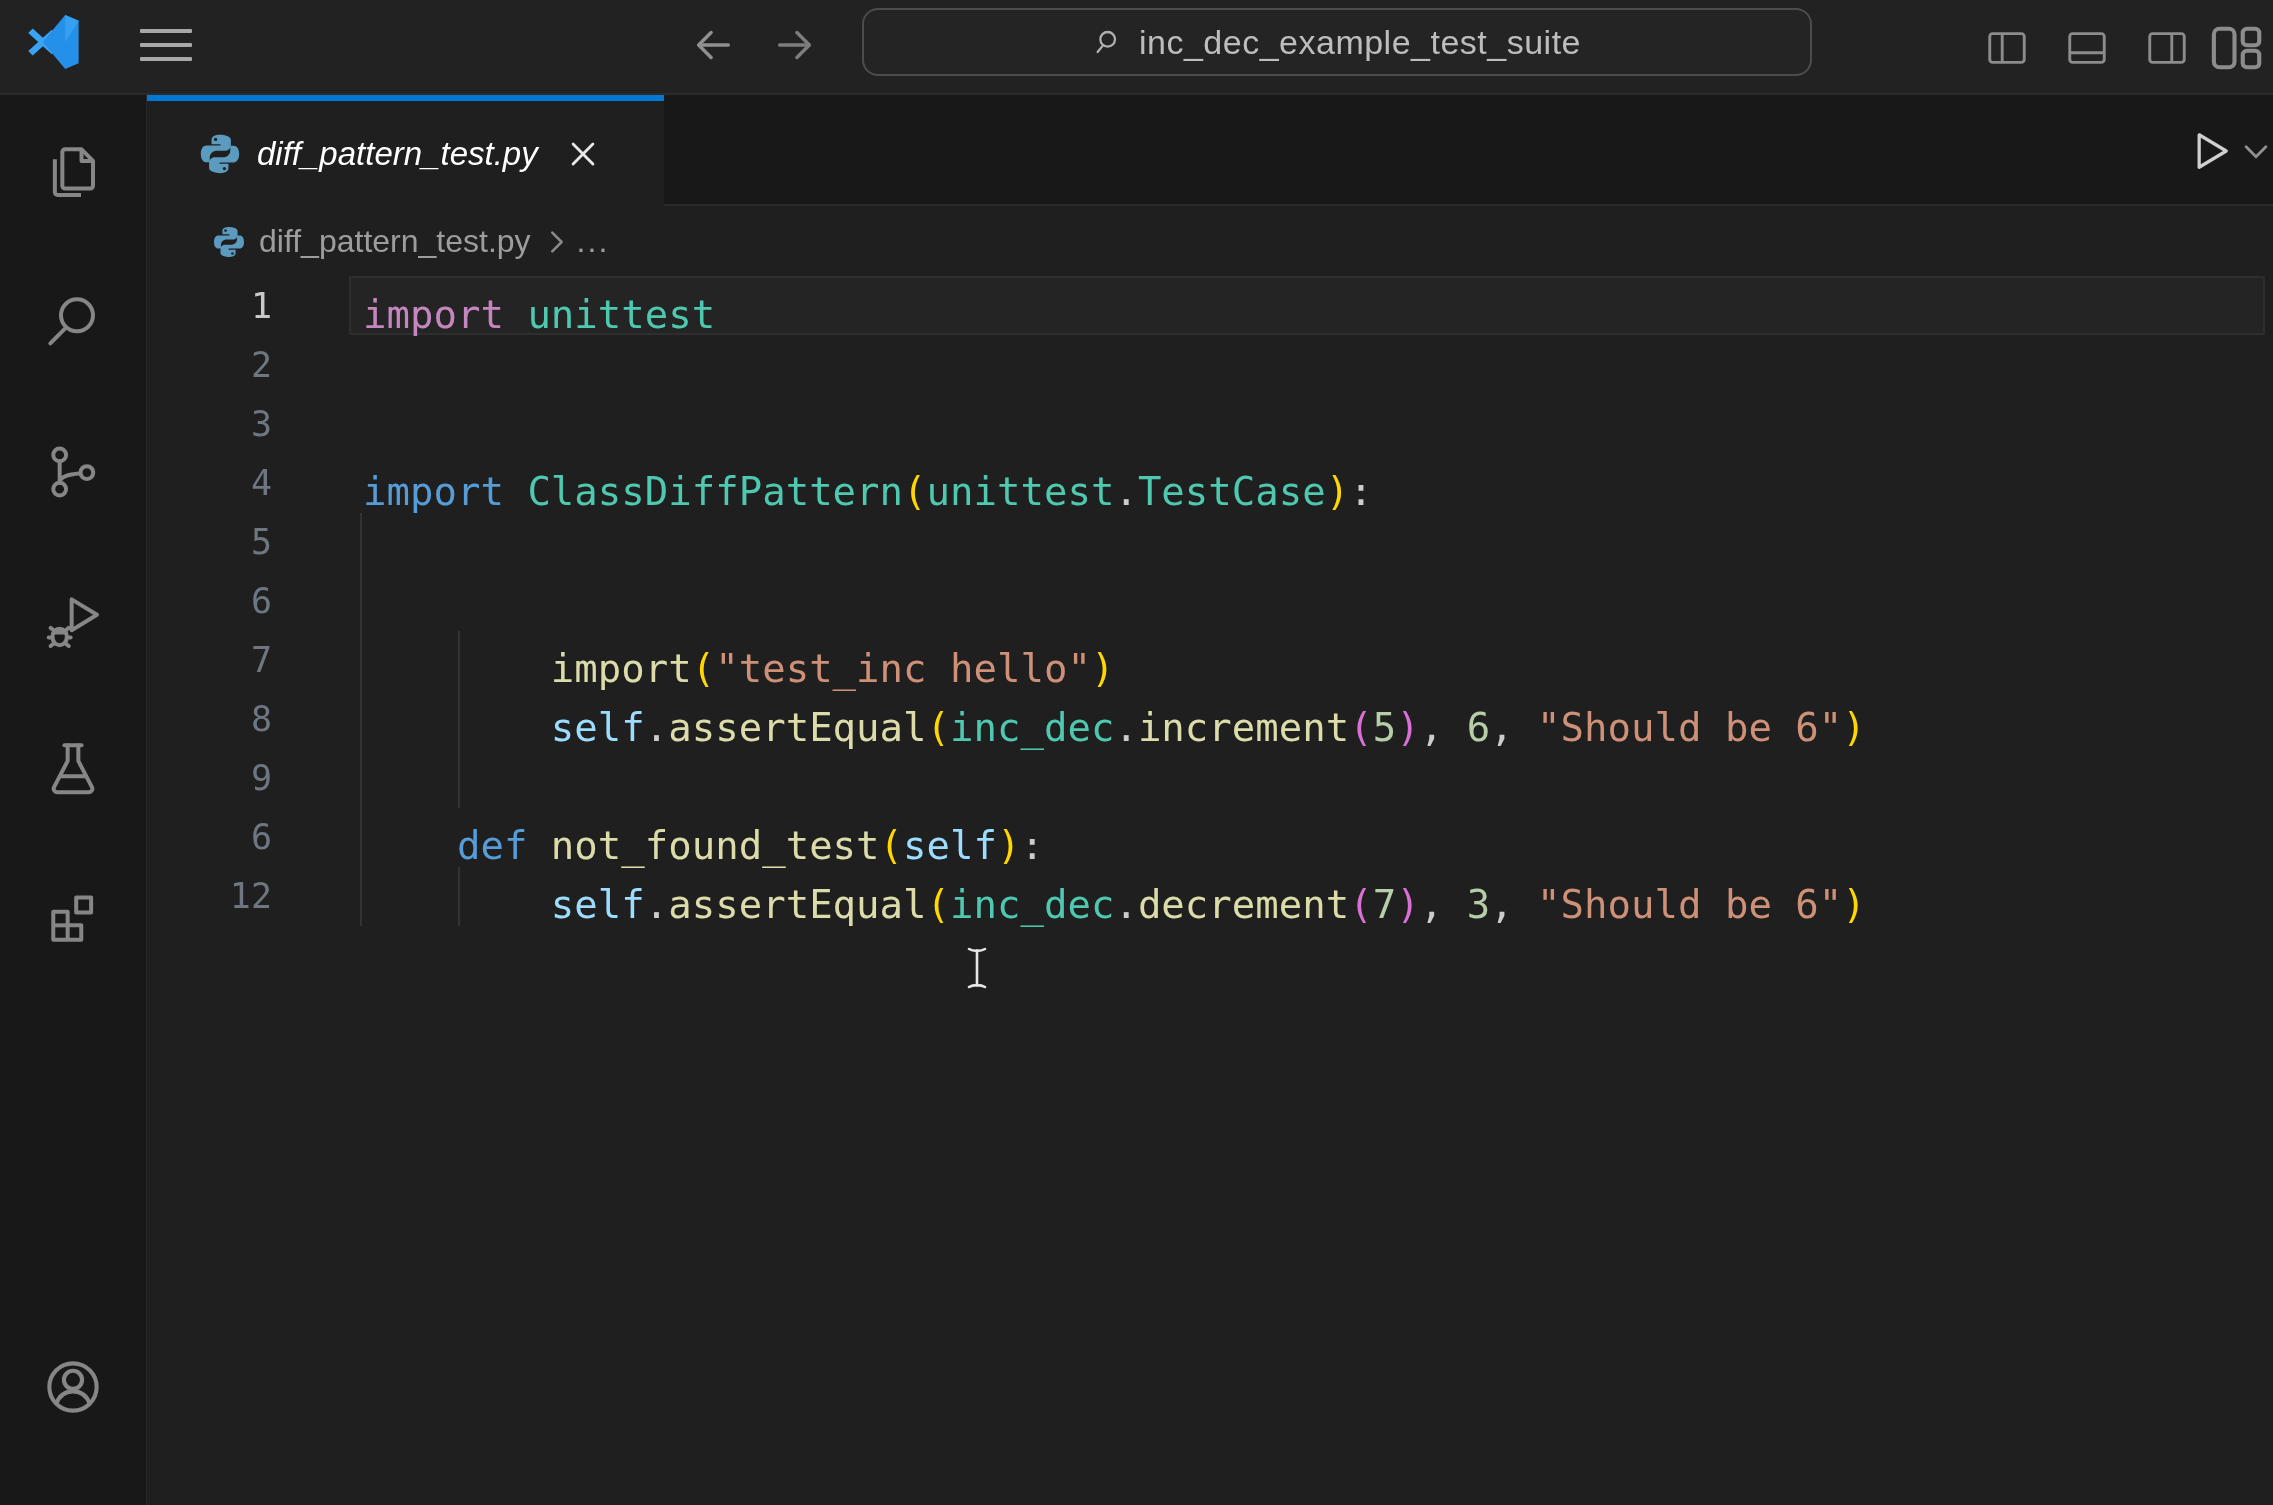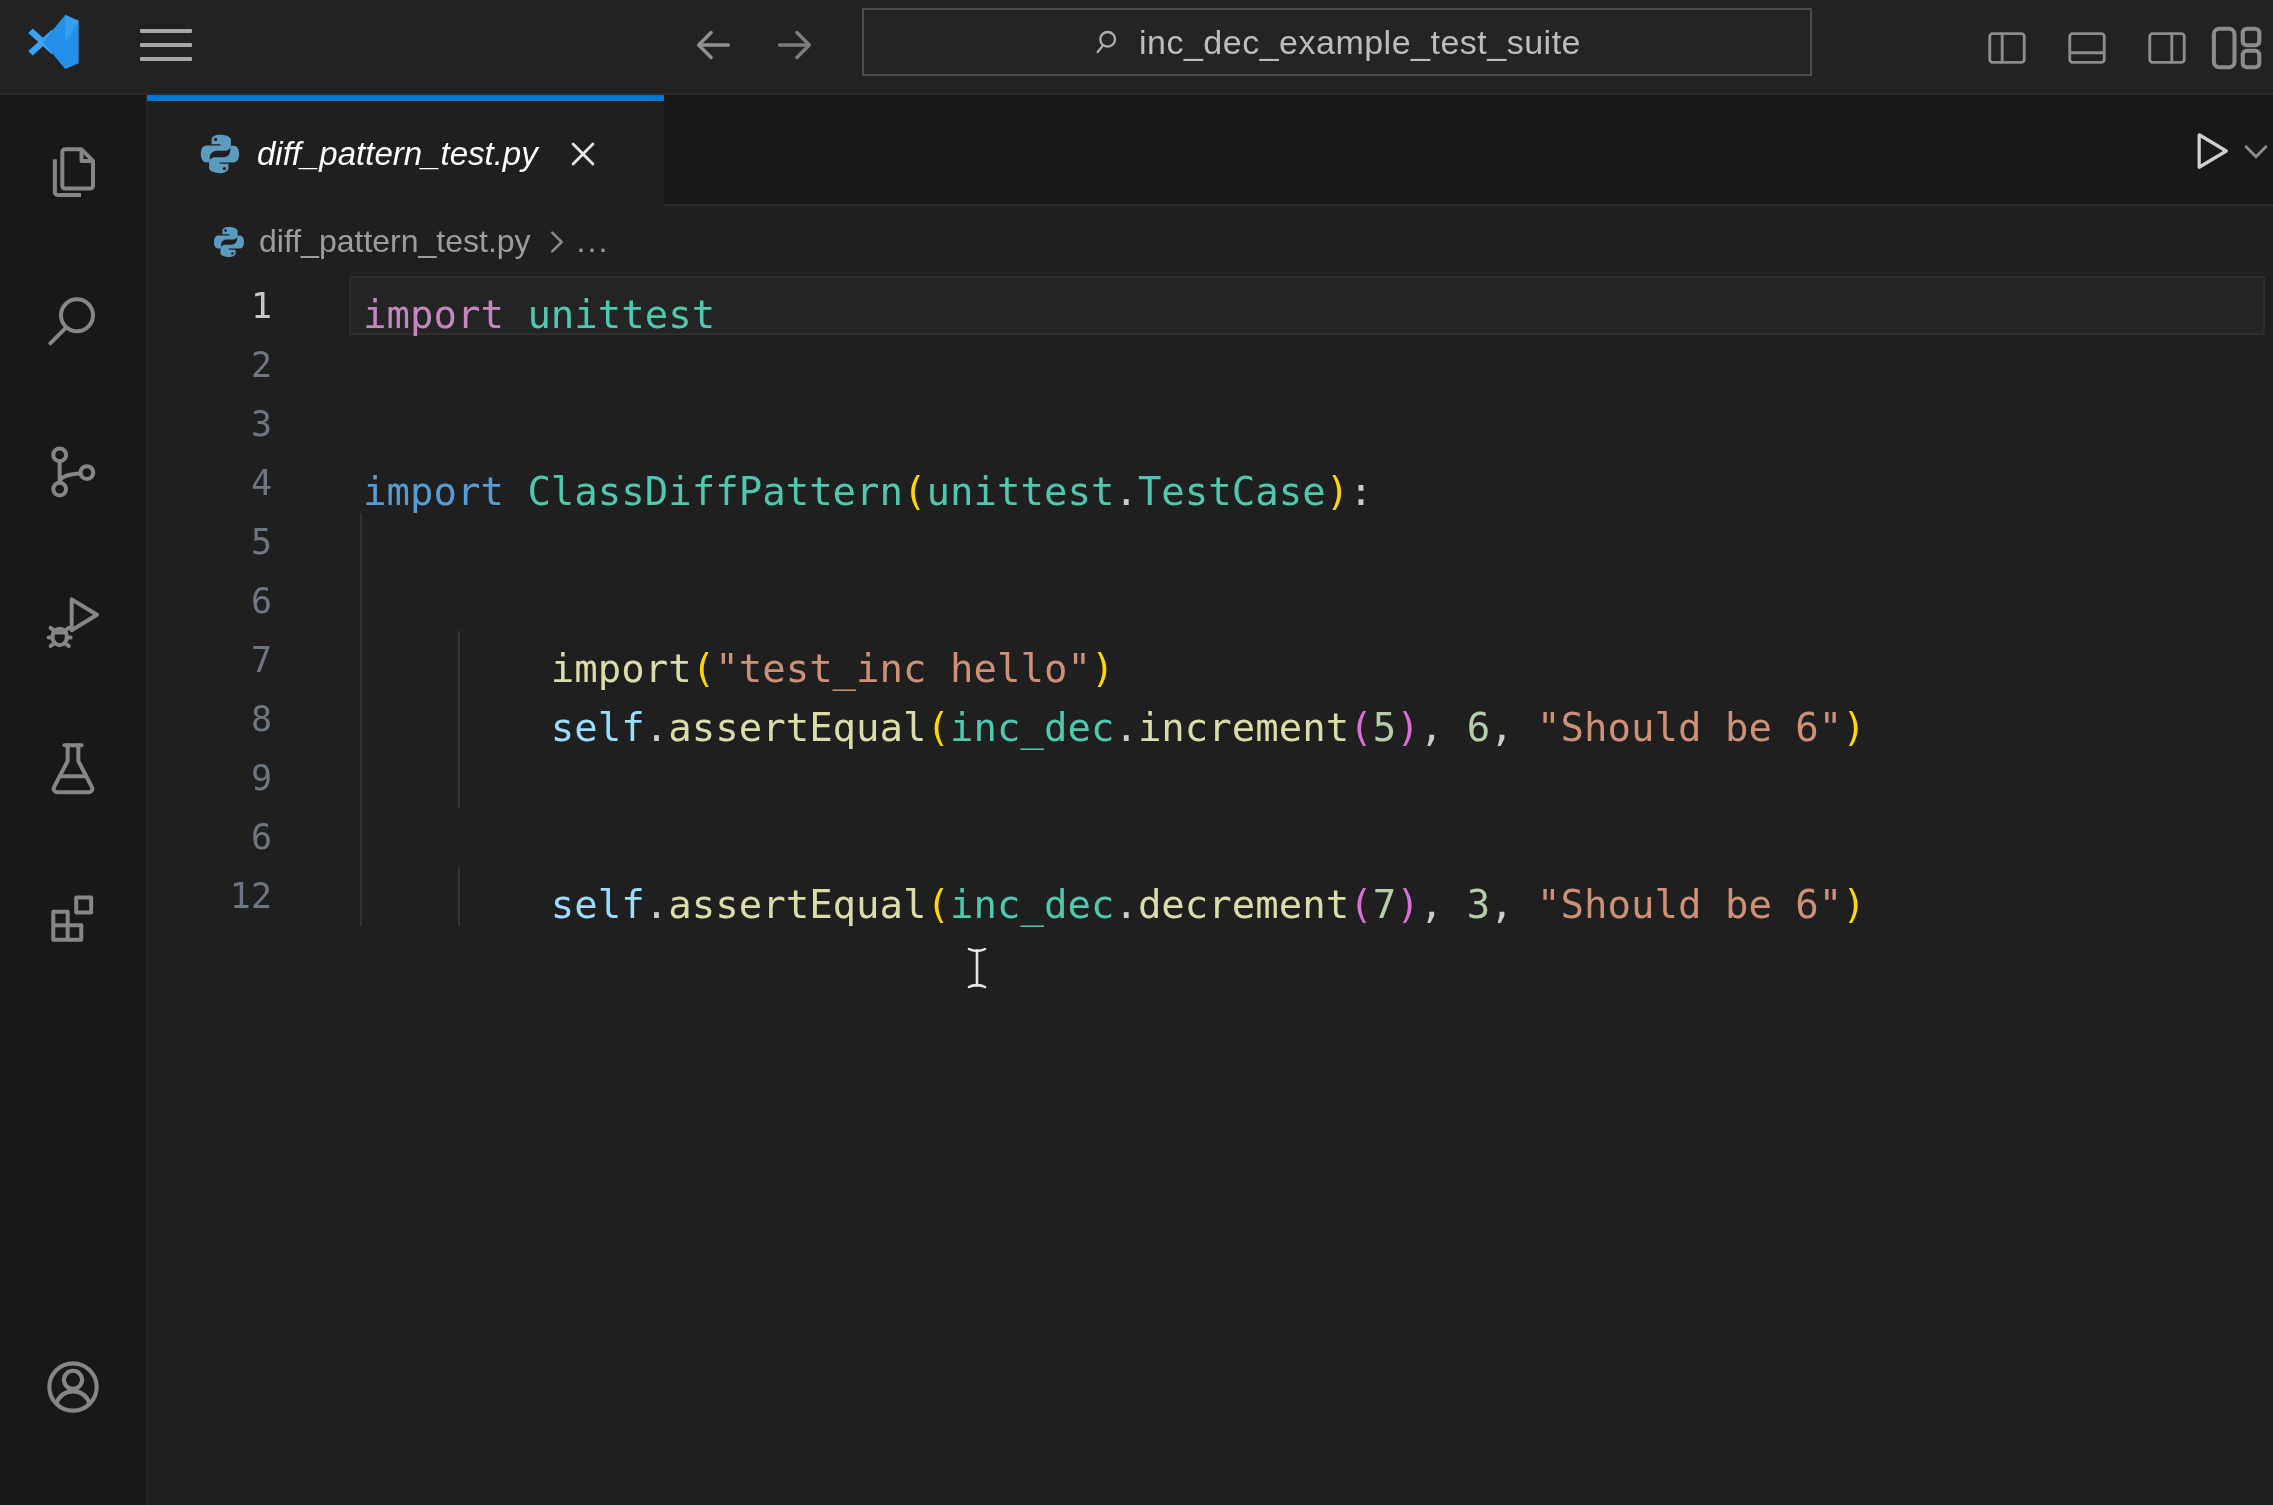--- a/index.html
+++ b/index.html
@@ -11,21 +11,21 @@
   .logo{position:absolute;left:26px;top:12px;width:56px;height:60px;}
   .menu-btn{position:absolute;left:138px;top:24px;width:56px;height:44px;cursor:pointer;}
   .menu-btn i{position:absolute;left:2px;width:52px;height:4px;background:#a8a8a8;border-radius:1px;display:block;}
   .menu-btn i:nth-child(1){top:5px;}
   .menu-btn i:nth-child(2){top:19px;}
   .menu-btn i:nth-child(3){top:33px;}
   .nav-arrow{position:absolute;top:22px;width:46px;height:46px;}
   .nav-back{left:690px;}
   .nav-fwd{left:772px;}
   .cmd-center{position:absolute;left:862px;top:8px;width:950px;height:68px;background:#242424;
-              border:2px solid #4c4c4c;border-radius:0;box-sizing:border-box;
+              border:2px solid #4c4c4c;border-radius:16px;box-sizing:border-box;
               display:flex;align-items:center;justify-content:center;gap:14px;cursor:pointer;}
   .cmd-center .query{font-size:34px;color:#bdbdbd;letter-spacing:.5px;white-space:nowrap;}
   .layout-controls{position:absolute;right:0;top:0;height:95px;display:flex;align-items:center;}
   .layout-btn{width:80px;height:64px;display:flex;align-items:center;justify-content:center;flex:0 0 auto;}
   .layout-btn.clip{width:66px;overflow:hidden;justify-content:flex-start;}
   
   .activitybar{position:absolute;left:0;top:95px;width:147px;height:1410px;background:#181818;
                border-right:1px solid #282828;box-sizing:border-box;}
   .act-item{position:absolute;left:0;width:146px;height:110px;display:flex;align-items:center;justify-content:center;cursor:pointer;}
   
@@ -287,20 +287,21 @@
         <div class="code-row" style="top: 413px;">
           <span class="ln">8</span>
           <span class="code"><span class="tk-txt">        </span><span class="tk-self">self</span><span class="tk-pun">.</span><span class="tk-fn">assertEqual</span><span class="tk-b1">(</span><span class="tk-type">inc_dec</span><span class="tk-pun">.</span><span class="tk-fn">increment</span><span class="tk-b2">(</span><span class="tk-num">5</span><span class="tk-b2">)</span><span class="tk-pun">, </span><span class="tk-num">6</span><span class="tk-pun">, </span><span class="tk-str">"Should be 6"</span><span class="tk-b1">)</span></span>
         </div>
         <div class="code-row" style="top: 472px;">
           <span class="ln">9</span>
           <span class="code"></span>
         </div>
         <div class="code-row" style="top: 531px;">
           <span class="ln">6</span>
+          <span class="code"><span class="tk-txt">    </span><span class="tk-ctrl">def</span><span class="tk-txt"> </span><span class="tk-fn">not_found_test</span><span class="tk-b1">(</span><span class="tk-self">self</span><span class="tk-b1">)</span><span class="tk-pun">:</span></span>
         </div>
         <div class="code-row" style="top: 590px;">
           <span class="ln">12</span>
           <span class="code"><span class="tk-txt">        </span><span class="tk-self">self</span><span class="tk-pun">.</span><span class="tk-fn">assertEqual</span><span class="tk-b1">(</span><span class="tk-type">inc_dec</span><span class="tk-pun">.</span><span class="tk-fn">decrement</span><span class="tk-b2">(</span><span class="tk-num">7</span><span class="tk-b2">)</span><span class="tk-pun">, </span><span class="tk-num">3</span><span class="tk-pun">, </span><span class="tk-str">"Should be 6"</span><span class="tk-b1">)</span></span>
         </div>
       </div>
     <div class="mouse-cursor">
       <svg viewBox="0 0 26 46" width="26" height="46" fill="none" stroke="#e6e6e6" stroke-width="2.6" stroke-linecap="round">
         <path d="M5 4 C9 6.5 17 6.5 21 4"></path>
         <path d="M13 5.5 V40.5"></path>

